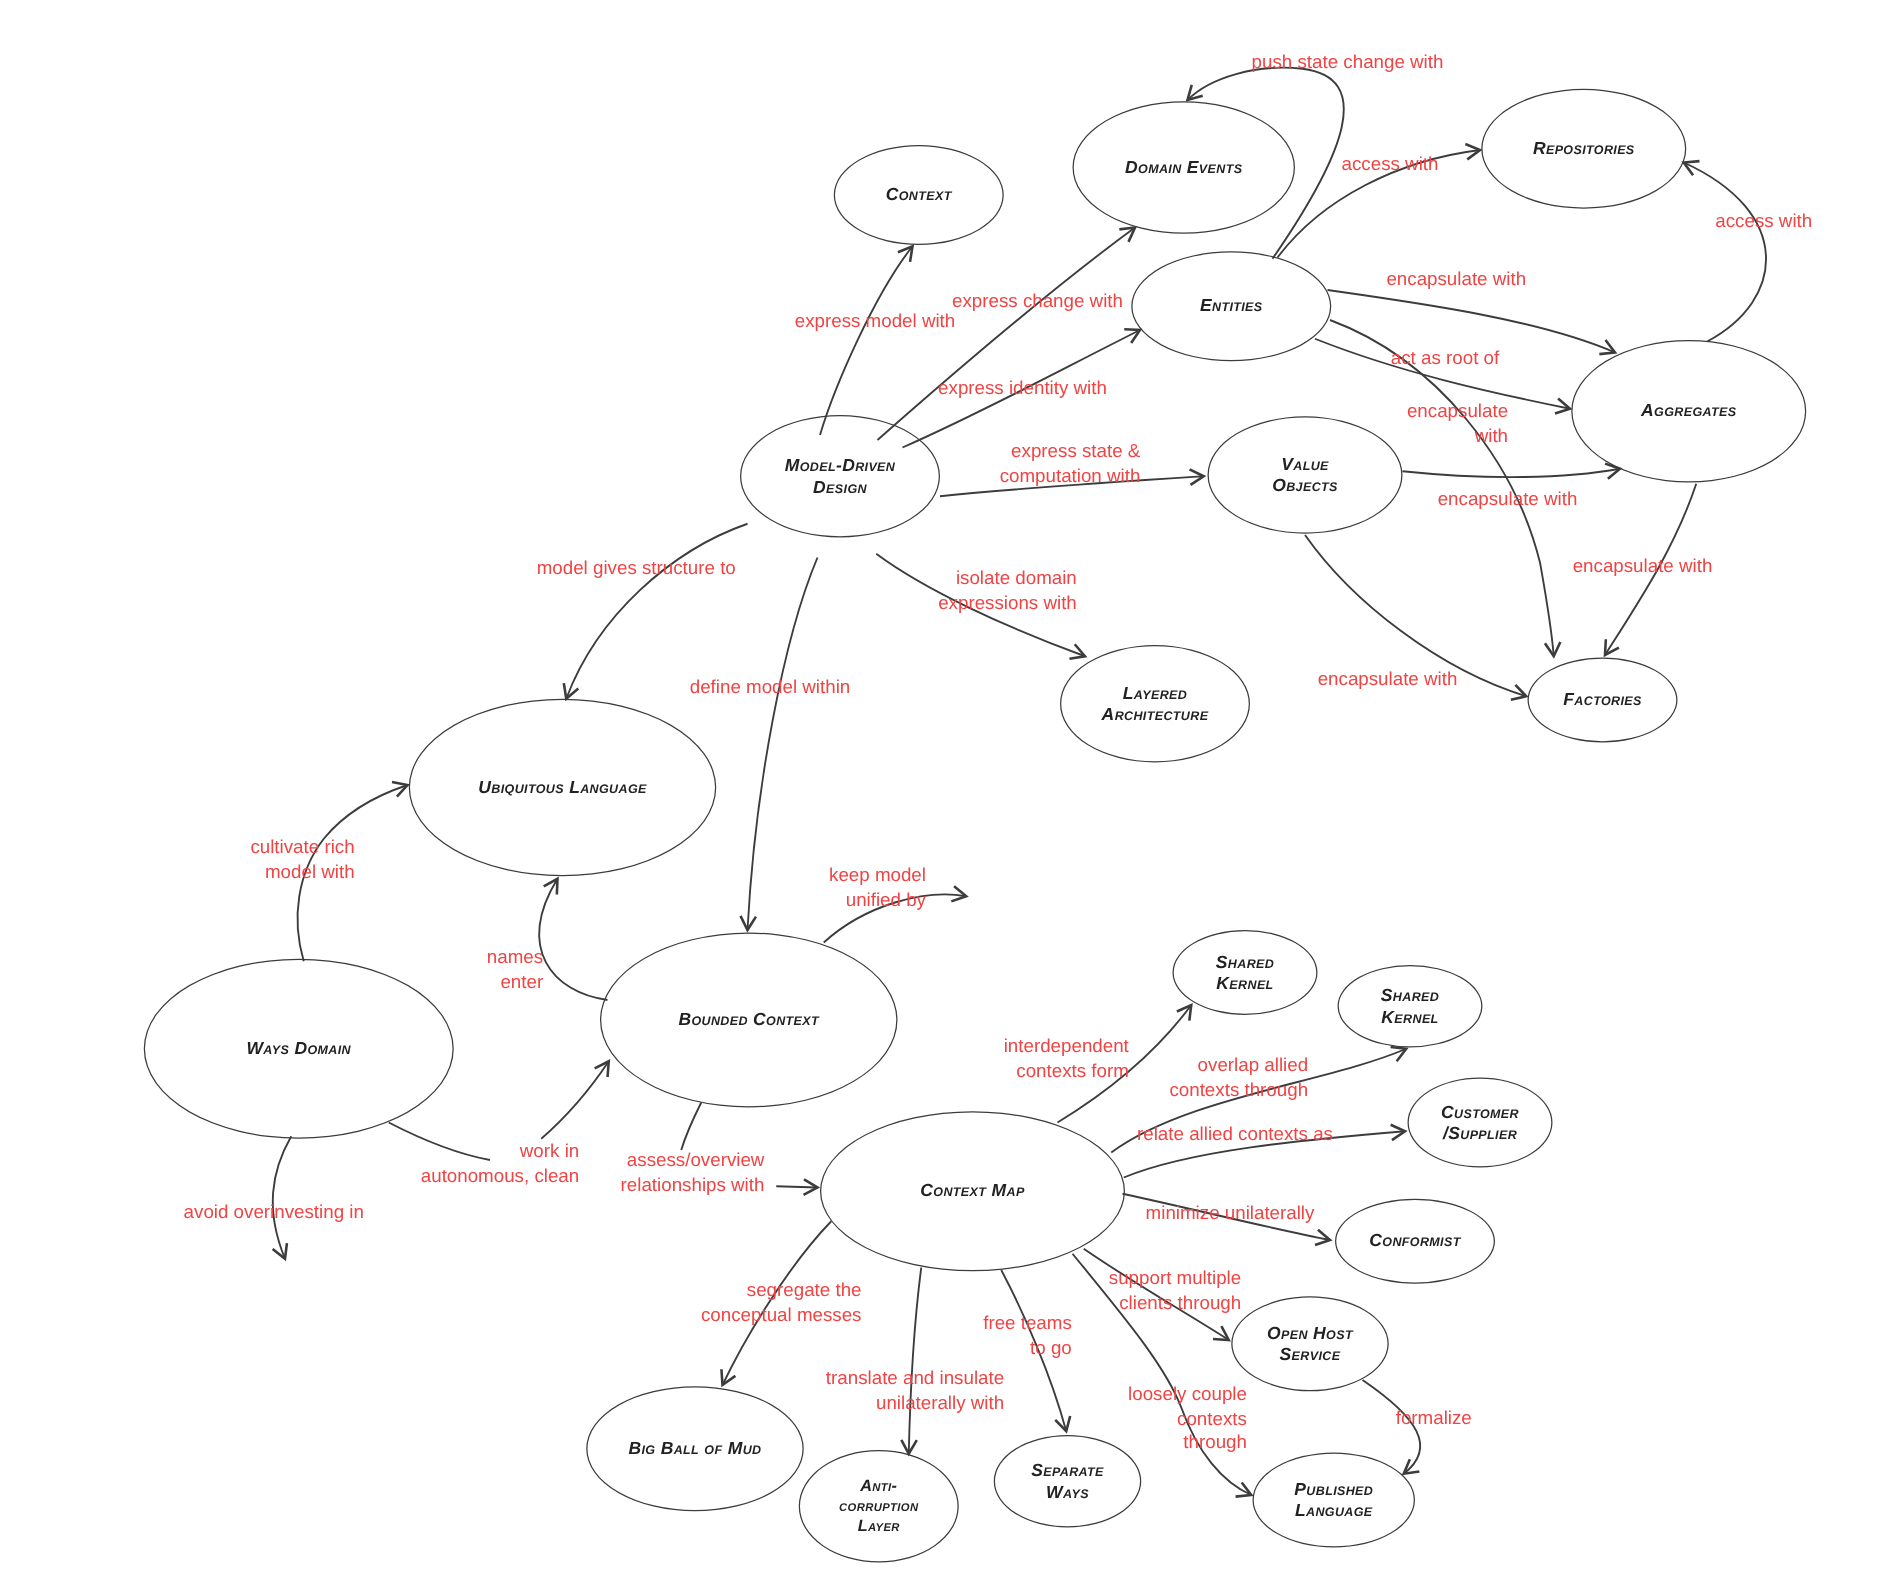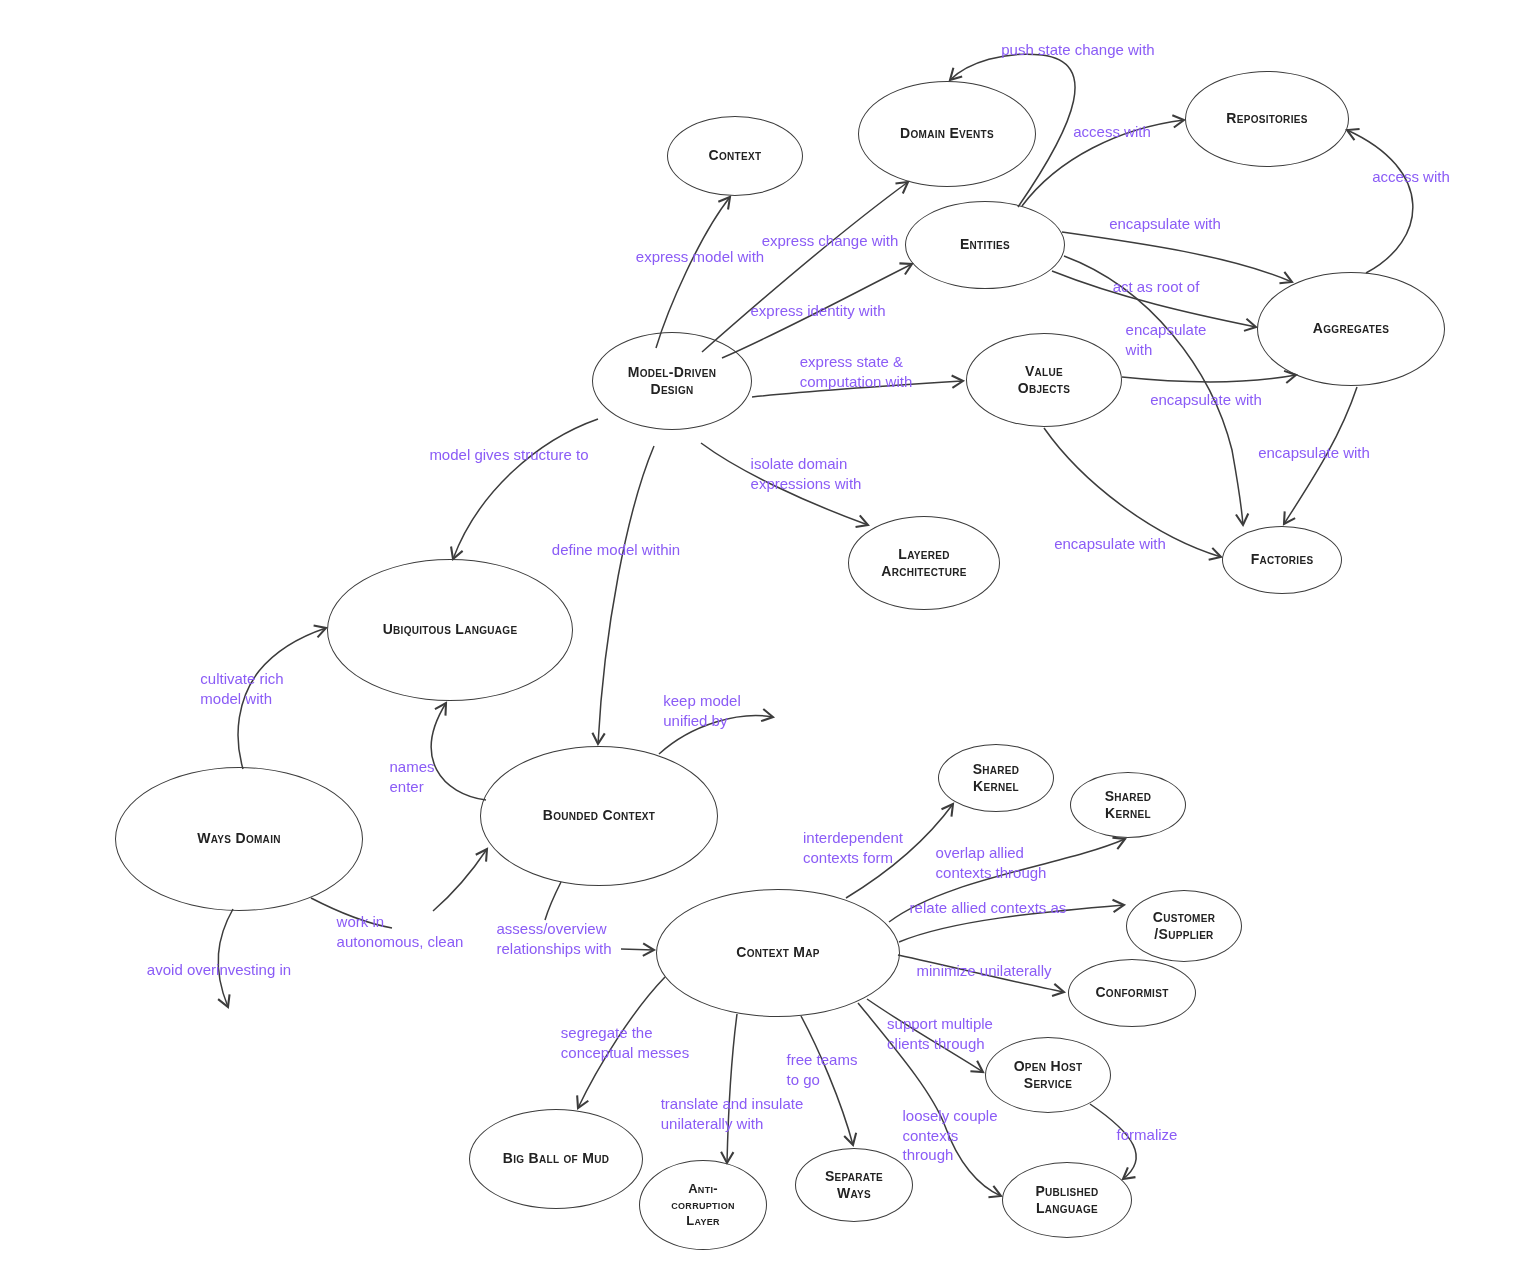--- a/index.html
+++ b/index.html
@@ -1,25 +1,25 @@
 <!DOCTYPE html>
 <html><head>
 <meta charset="utf-8">
 <style>
   html,body{margin:0;padding:0;background:#fff;}
   #canvas{position:relative;width:1518px;height:1270px;background:#ffffff;
           font-family:"Liberation Sans",sans-serif;overflow:hidden;}
   #edges{position:absolute;left:0;top:0;width:1518px;height:1270px;}
   .node{position:absolute;border:1.6px solid #3c3c3c;border-radius:50%;
         display:flex;align-items:center;justify-content:center;text-align:center;
-        box-sizing:border-box;background:transparent;}
+        box-sizing:border-box;background:transparent;font-style:italic;}
   .nlabel{font-weight:bold;font-variant:small-caps;font-size:14px;line-height:1.25;
           color:#222;letter-spacing:.3px;white-space:pre-line;padding:0 6px;}
-  .elabel{position:absolute;transform:translate(-50%,-50%);font-size:15px;color:#8b5cf6;
-          line-height:1.3;text-align:left;white-space:pre-line;}
+  .elabel{position:absolute;transform:translate(-50%,-50%);font-size:15px;color:#ef4444;
+          line-height:1.3;text-align:right;white-space:pre-line;}
 </style>
 </head>
 <body>
 
 <div id="canvas">
 
   <svg id="edges" viewBox="0 0 1518 1270">
     <defs>
       <marker id="arw" viewBox="0 0 12 12" refX="10" refY="6" markerWidth="11" markerHeight="11" orient="auto-start-reverse">
         <path d="M2,1.5 L10,6 L2,10.5" fill="none" stroke="#3c3c3c" stroke-width="1.5"></path>
@@ -103,21 +103,21 @@
       <span class="nlabel">Bounded Context</span>
     </div>
   <div class="node" style="left:938px;top:744px;width:116px;height:68px">
       <span class="nlabel">Shared
 Kernel</span>
     </div>
   <div class="node" style="left:1070px;top:772px;width:116px;height:66px">
       <span class="nlabel">Shared
 Kernel</span>
     </div>
-  <div class="node" style="left:1126px;top:890px;width:116px;height:72px">
+  <div class="node" style="left:1126px;top:862px;width:116px;height:72px">
       <span class="nlabel">Customer
 /Supplier</span>
     </div>
   <div class="node" style="left:656px;top:889px;width:244px;height:128px">
       <span class="nlabel">Context Map</span>
     </div>
   <div class="node" style="left:1068px;top:959px;width:128px;height:68px">
       <span class="nlabel">Conformist</span>
     </div>
   <div class="node" style="left:985px;top:1037px;width:126px;height:76px">

